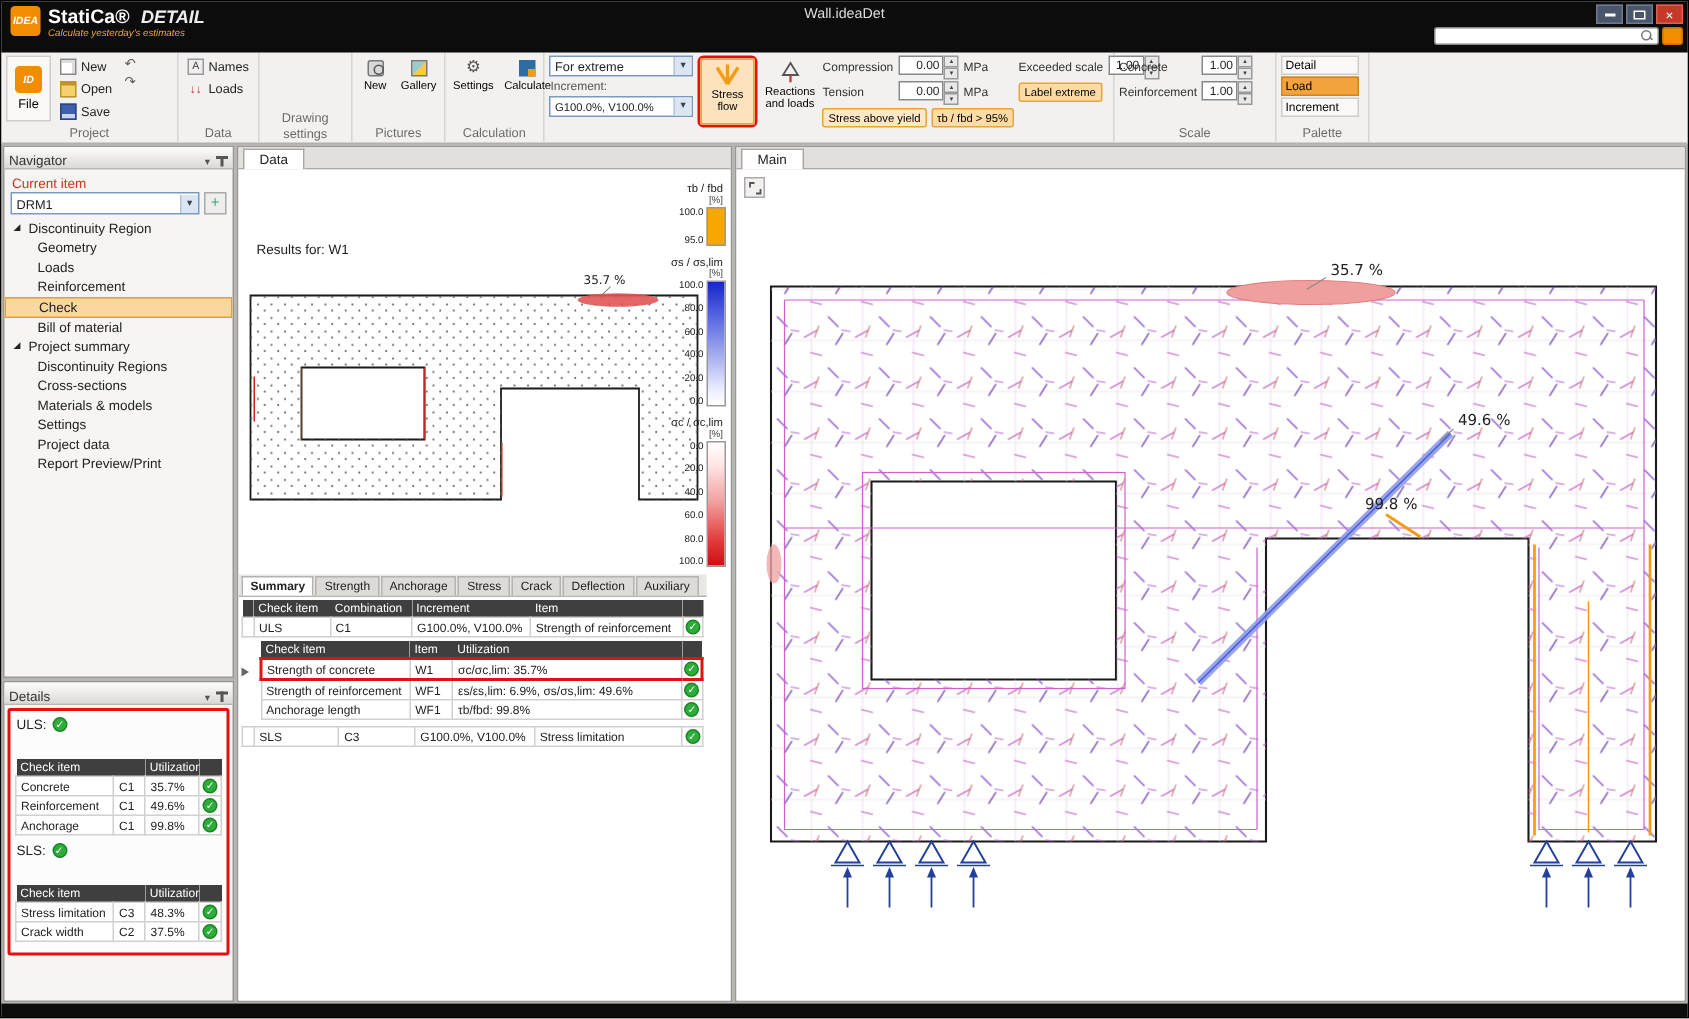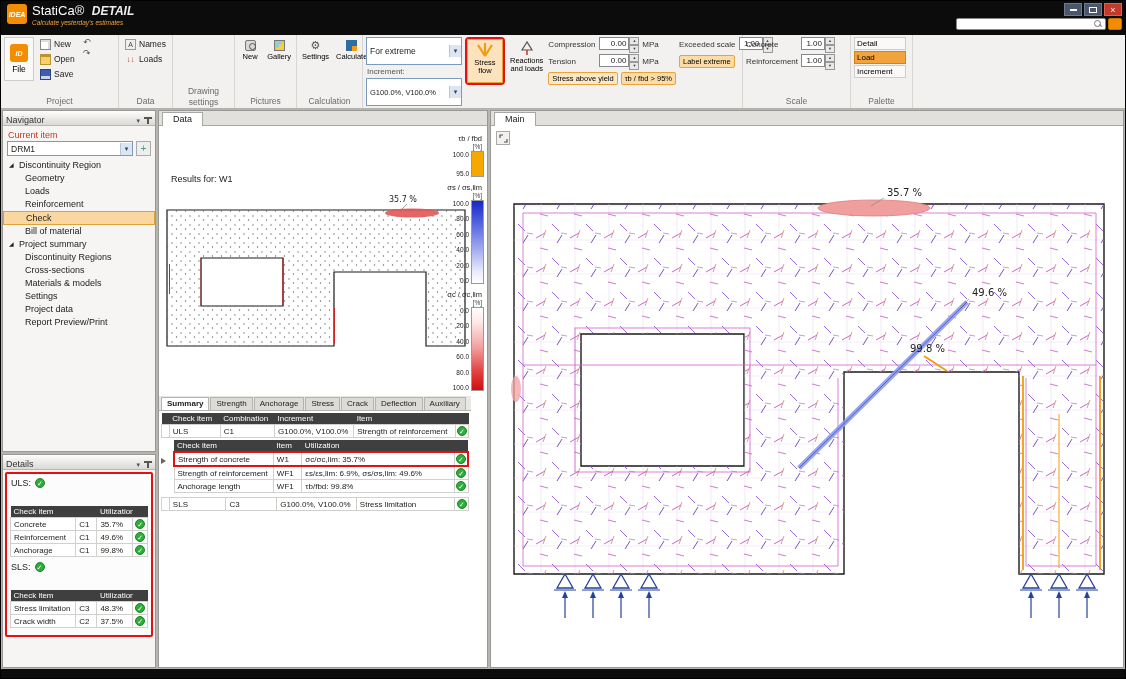--- a/index.html
+++ b/index.html
@@ -5,21 +5,21 @@
 *{box-sizing:border-box;margin:0;padding:0}
 html,body{width:1126px;height:679px;overflow:hidden}
 body{font-family:"Liberation Sans","DejaVu Sans",sans-serif;font-size:10px;background:#fff;color:#222}
 .app{width:1126px;height:679px;border:1px solid #000;display:flex;flex-direction:column;background:#e8e6e3}
 
 
 .titlebar{flex:0 0 34px;background:#0c0c0c;color:#fff;position:relative;display:flex;align-items:flex-start}
 .brand{display:flex;gap:5px;padding:3px 0 0 6px;align-items:flex-start}
 .logo{width:20px;height:20px;background:#f28c00;border-radius:3px;color:#fff;font-weight:bold;font-style:italic;font-size:7px;display:flex;align-items:center;justify-content:center}
 .brand-line{font-size:13px;line-height:14px}
-.brand-line .b1{font-weight:normal}
+.brand-line .b1{font-weight:bold}
 .brand-line .b2{font-style:italic;font-weight:bold;color:#eee;margin-left:4px;font-size:12px}
 .tagline{font-size:6.5px;color:#f2a33c;font-style:italic;margin-top:1px}
 .win-title{position:absolute;left:0;right:0;top:3px;text-align:center;font-size:9.5px;color:#ddd;pointer-events:none}
 .tb-right{margin-left:auto;display:flex;flex-direction:column;align-items:flex-end;padding:2px 3px 0 0;gap:2px}
 .win-btns{display:flex;gap:2px}
 .wbtn{width:18px;height:13px;background:#49566b;border:1px solid #6d7a90;display:flex;align-items:center;justify-content:center;color:#fff;font-size:9px;line-height:10px;cursor:pointer}
 .wbtn.close{background:#c5392b;border-color:#e0604f}
 .glyph-min{width:7px;height:2px;background:#fff;display:block}
 .glyph-max{width:8px;height:6px;border:1px solid #fff;display:block}
 .searchbar{display:flex;align-items:center;gap:2px}
@@ -47,21 +47,21 @@
 .icn-loads{color:#c0392b;font-size:8px;line-height:11px;text-align:center}
 .icn-cam{background:#d8d8d8;border:1px solid #777;border-radius:2px;position:relative}
 .icn-cam::after{content:"";position:absolute;left:3px;top:2px;width:5px;height:5px;border:1px solid #555;border-radius:50%}
 .icn-gallery{background:linear-gradient(135deg,#9cc 50%,#fc3 50%);border:1px solid #777}
 .icn-gear{font-size:11px;line-height:11px;color:#555;text-align:center}
 .icn-grid{position:relative;background:#2e6da4}
 .icn-grid::after{content:"";position:absolute;right:0;bottom:0;width:5px;height:5px;background:#f39c12}
 .tool-btn{display:flex;flex-direction:column;align-items:center;width:40px;min-height:42px;font-size:7.5px;line-height:8px;background:none;border:1px solid transparent;gap:2px;padding:2px 1px;cursor:pointer;text-align:center}
 .tool-btn.active-tool{background:#fde3bd;border-color:#e8a33d}
 .red-ring{border:2px solid #e31212;border-radius:4px;padding:0;display:inline-block}
-.combo{display:flex;align-items:center;border:1px solid #7a9ac0;background:#fff;height:28px;font-size:8.5px;cursor:pointer}
+.combo{display:flex;align-items:center;border:1px solid #7a9ac0;background:#fff;height:14px;font-size:8.5px;cursor:pointer}
 .combo-val{flex:1;padding:0 3px;white-space:nowrap;overflow:hidden}
 .combo-arr{flex:0 0 12px;background:#dce6f2;border-left:1px solid #b5c6da;text-align:center;font-size:7px;line-height:12px;color:#345}
 .rcol{display:flex;flex-direction:column;gap:2px}
 .w96{width:96px}
 .inc-label{font-size:8px;color:#555;padding-left:1px}
 .frow{display:flex;align-items:center;gap:3px;height:15px}
 .flabel{font-size:8px;color:#333;white-space:nowrap}
 .unit{font-size:8px;color:#333}
 .spin{display:inline-flex;align-items:stretch}
 .spin-val{width:30px;border:1px solid #888;background:#fff;font-size:8px;text-align:right;padding:0 2px;line-height:12px;height:13px}
@@ -153,20 +153,21 @@
     <div class="brand">
       <span class="logo">IDEA</span>
       <div>
         <div class="brand-line">
           <span class="b1">StatiCa®</span>
           <span class="b2">DETAIL</span>
         </div>
         <div class="tagline">Calculate yesterday's estimates</div>
       </div>
     </div>
+    <div class="win-title">Wall.ideaDet</div>
     <div class="tb-right">
       <div class="win-btns">
         <span class="wbtn">
             <span class="glyph-min"></span>
           </span>
         <span class="wbtn">
             <span class="glyph-max"></span>
           </span>
         <span class="wbtn close">
             <span>×</span>

